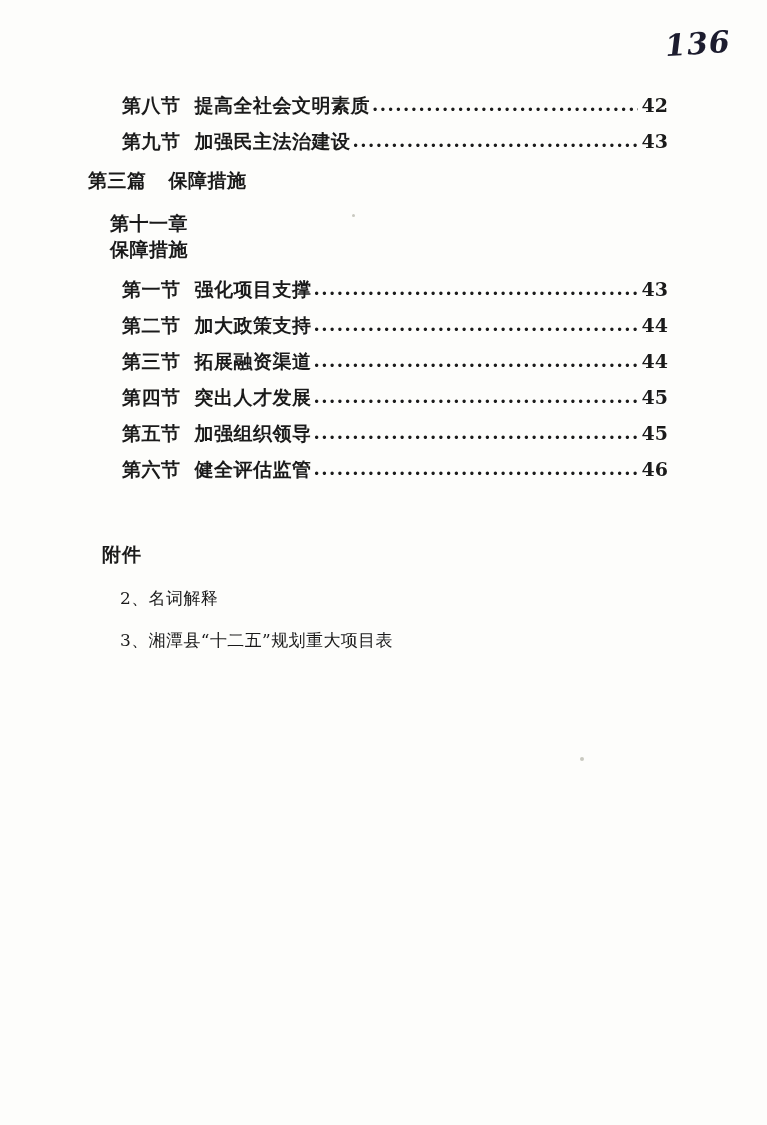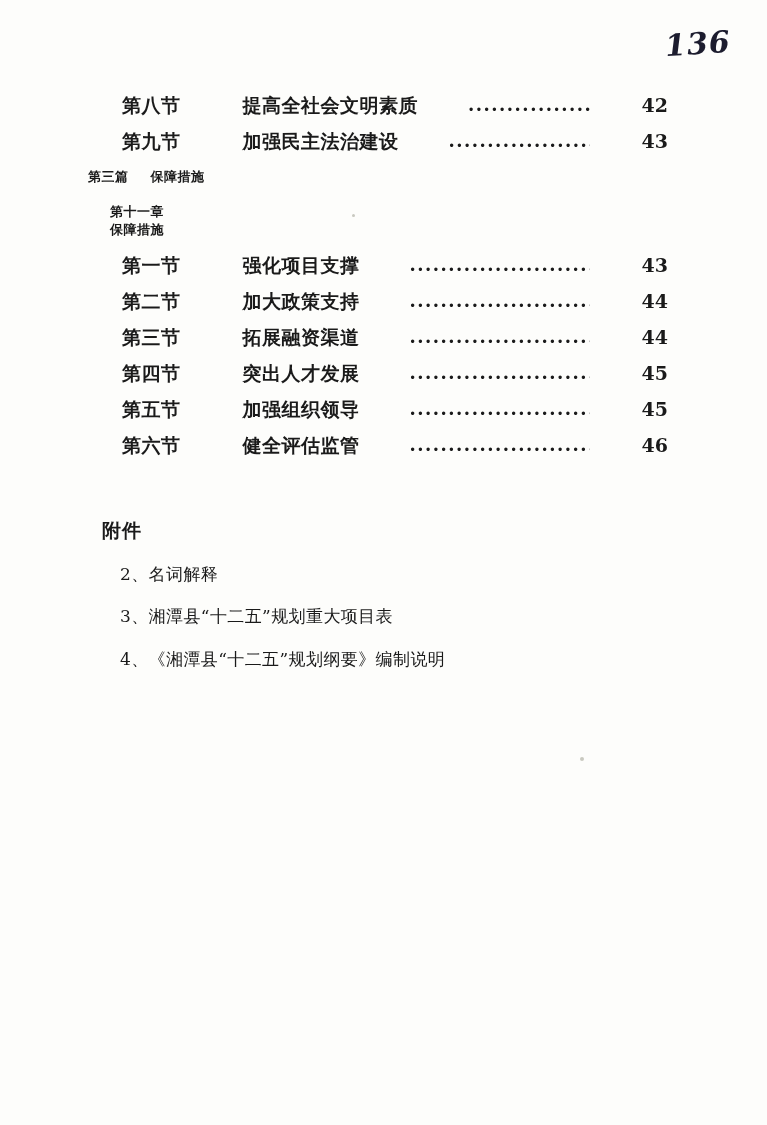--- a/index.html
+++ b/index.html
@@ -42,21 +42,20 @@
   }
 
   
   .toc-line {
     display: flex;
     align-items: baseline;
     font-size: 19px;
     line-height: 1.0;
     margin-bottom: 17px;
     white-space: nowrap;
-    gap: 48px;
   }
   .toc-line.indent-1 { padding-left: 34px; }
 
   .toc-num {
     flex: 0 0 auto;
     font-weight: 700;
     letter-spacing: 0.5px;
   }
   .toc-title {
     flex: 0 0 auto;
@@ -80,21 +79,21 @@
     font-weight: 700;
     font-size: 19px;
     min-width: 26px;
     text-align: center;
   }
 
   
   .sec-head {
     display: flex;
     align-items: baseline;
-    font-size: 13px;
+    font-size: 19px;
     margin-bottom: 17px;
     font-weight: 700;
     letter-spacing: 0.5px;
   }
   .sec-head .gap { display: inline-block; width: 22px; }
   .sec-head.level-part { padding-left: 0px; margin-top: 10px; }
   .sec-head.level-chapter { padding-left: 22px; margin-top: 4px; flex-direction: column; }
 
   .spacer-big { height: 46px; }
 
@@ -196,20 +195,19 @@
       <span class="toc-dots">..............................................</span>
       <span class="toc-page">46</span>
     </div>
 
     <div class="spacer-big"></div>
 
     <div class="attach-title">附件</div>
 
     <div class="attach-item">2、名词解释</div>
     <div class="attach-item">3、湘潭县“十二五”规划重大项目表</div>
-    <div class="attach-item">4、《湘潭县“十二五”规划纲要》编制说明</div>
 
   </div>
 
   <div class="speck" style="left:352px; top:214px; width:3px; height:3px;"></div>
   <div class="speck" style="left:580px; top:757px; width:4px; height:4px;"></div>
 
 </div>
 
 </body></html>

